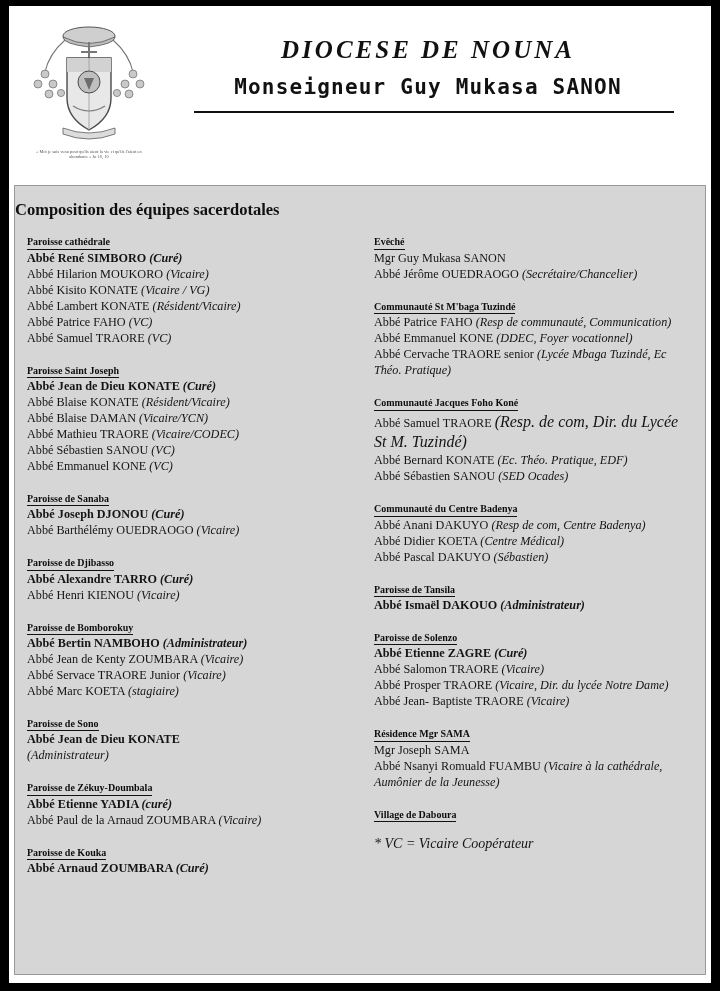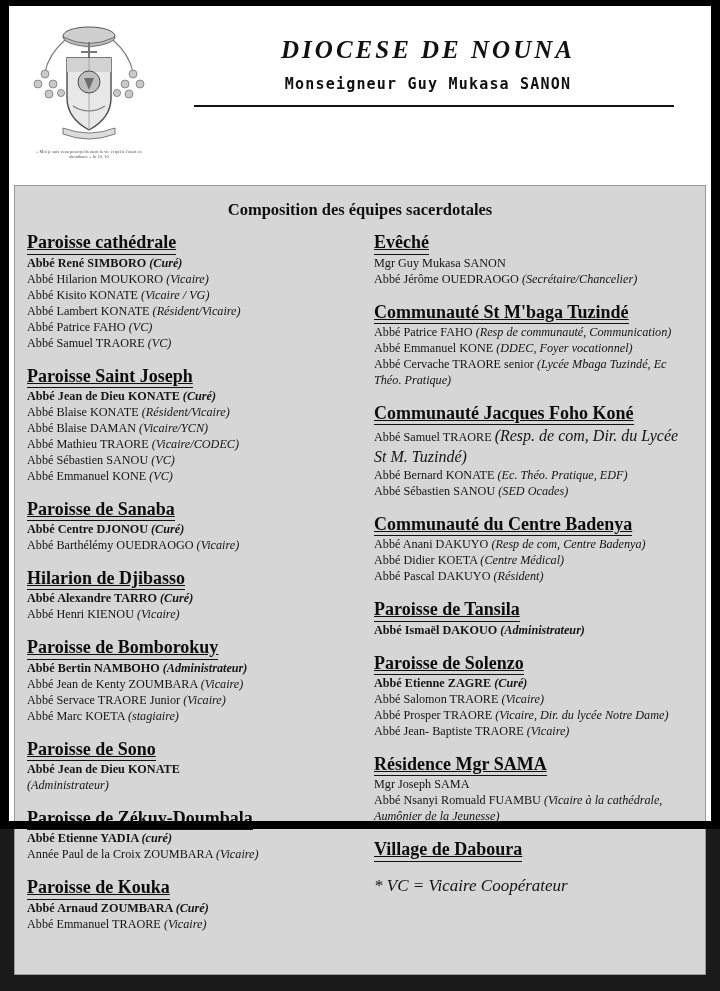--- a/index.html
+++ b/index.html
@@ -9,21 +9,21 @@
   }
   body {
     width: 720px;
     height: 991px;
     overflow: hidden;
     font-family: "Liberation Serif", serif;
   }
   .page {
     position: relative;
     width: 720px;
-    height: 829px;
+    height: 991px;
     background: #ffffff;
     box-sizing: border-box;
     padding: 10px 14px 8px 14px;
   }
   .page::before {
     content: "";
     position: absolute;
     left: 0; top: 0; right: 0;
     height: 6px;
     background: #000;
@@ -80,21 +80,21 @@
     font-style: italic;
     font-weight: bold;
     font-size: 25px;
     letter-spacing: 3px;
     color: #111;
     white-space: nowrap;
   }
   .bishop-name {
     font-family: "DejaVu Sans Mono", monospace;
     font-weight: bold;
-    font-size: 15px;
+    font-size: 21px;
     letter-spacing: 1.2px;
     color: #111;
     margin-top: 11px;
     white-space: nowrap;
   }
   .header-rule {
     border-bottom: 2.5px solid #111;
     margin: 12px 18px 0 30px;
   }
 
@@ -102,21 +102,21 @@
   .panel {
     margin-top: 16px;
     border: 1px solid #999;
     background: #d6d6d6;
     padding: 0;
     height: 790px;
     box-sizing: border-box;
     position: relative;
   }
   .panel-title {
-    text-align: center;
+    text-align: left;
     padding: 12px 0 10px 0;
     font-family: "Liberation Serif", serif;
     font-weight: bold;
     font-size: 16.5px;
     color: #101010;
     line-height: 1.42;
   }
   .columns {
     display: flex;
     padding: 0 12px 8px 12px;
@@ -124,47 +124,46 @@
   .col {
     width: 50%;
     box-sizing: border-box;
   }
   .col-left { padding-right: 14px; }
   .col-right { padding-left: 14px; }
 
   .group { margin-bottom: 13px; }
   .group-title {
     font-weight: bold;
-    font-size: 18px;
+    font-size: 10px;
     color: #0d0d0d;
     display: inline-block;
     border-bottom: 1.2px solid #111;
     line-height: 1.24;
     margin-bottom: 1px;
     padding-bottom: 0px;
-    text-decoration: underline;
   }
   .entry {
     font-size: 12.2px;
     color: #141414;
     line-height: 1.31;
     margin: 0;
   }
   .entry.bold { font-weight: bold; }
   .entry .role {
     font-style: italic;
     font-weight: normal;
     text-align: right;
   }
   .entry.bold .role { font-weight: bold; }
   .entry .role.small {
     font-size: 16px;
   }
   .footnote {
-    font-size: 17px;
+    font-size: 14px;
     font-style: italic;
     color: #141414;
     margin-top: 11px;
   }
 </style>
 </head>
 <body>
 
 <div class="page">
   <div class="side-left"></div>
@@ -214,32 +213,32 @@
   </div>
 
   <div class="panel">
     <div class="panel-title">
       <div>Composition des équipes sacerdotales</div>
     </div>
     <div class="columns">
       <div class="col col-left">
           <div class="group"><div class="group-title">Paroisse cathédrale</div><div class="entry bold"><span>Abbé René SIMBORO</span> <span class="role">(Curé)</span></div><div class="entry"><span>Abbé Hilarion MOUKORO</span> <span class="role">(Vicaire)</span></div><div class="entry"><span>Abbé Kisito KONATE</span> <span class="role">(Vicaire / VG)</span></div><div class="entry"><span>Abbé Lambert KONATE</span> <span class="role">(Résident/Vicaire)</span></div><div class="entry"><span>Abbé Patrice FAHO</span> <span class="role">(VC)</span></div><div class="entry"><span>Abbé Samuel TRAORE</span> <span class="role">(VC)</span></div></div>
           <div class="group"><div class="group-title">Paroisse Saint Joseph</div><div class="entry bold"><span>Abbé Jean de Dieu KONATE</span> <span class="role">(Curé)</span></div><div class="entry"><span>Abbé Blaise KONATE</span> <span class="role">(Résident/Vicaire)</span></div><div class="entry"><span>Abbé Blaise DAMAN</span> <span class="role">(Vicaire/YCN)</span></div><div class="entry"><span>Abbé Mathieu TRAORE</span> <span class="role">(Vicaire/CODEC)</span></div><div class="entry"><span>Abbé Sébastien SANOU</span> <span class="role">(VC)</span></div><div class="entry"><span>Abbé Emmanuel KONE</span> <span class="role">(VC)</span></div></div>
-          <div class="group"><div class="group-title">Paroisse de Sanaba</div><div class="entry bold"><span>Abbé Centre DJONOU</span> <span class="role">(Curé)</span></div><div class="entry"><span>Abbé Barthélémy OUEDRAOGO</span> <span class="role">(Vicaire)</span></div></div>
-          <div class="group"><div class="group-title">Hilarion de Djibasso</div><div class="entry bold"><span>Abbé Alexandre TARRO</span> <span class="role">(Curé)</span></div><div class="entry"><span>Abbé Henri KIENOU</span> <span class="role">(Vicaire)</span></div></div>
+          <div class="group"><div class="group-title">Paroisse de Sanaba</div><div class="entry bold"><span>Abbé Joseph DJONOU</span> <span class="role">(Curé)</span></div><div class="entry"><span>Abbé Barthélémy OUEDRAOGO</span> <span class="role">(Vicaire)</span></div></div>
+          <div class="group"><div class="group-title">Paroisse de Djibasso</div><div class="entry bold"><span>Abbé Alexandre TARRO</span> <span class="role">(Curé)</span></div><div class="entry"><span>Abbé Henri KIENOU</span> <span class="role">(Vicaire)</span></div></div>
           <div class="group"><div class="group-title">Paroisse de Bomborokuy</div><div class="entry bold"><span>Abbé Bertin NAMBOHO</span> <span class="role">(Administrateur)</span></div><div class="entry"><span>Abbé Jean de Kenty ZOUMBARA</span> <span class="role">(Vicaire)</span></div><div class="entry"><span>Abbé Servace TRAORE Junior</span> <span class="role">(Vicaire)</span></div><div class="entry"><span>Abbé Marc KOETA</span> <span class="role">(stagiaire)</span></div></div>
           <div class="group"><div class="group-title">Paroisse de Sono</div><div class="entry bold"><span>Abbé Jean de Dieu KONATE</span></div><div class="entry"><span class="role">(Administrateur)</span></div></div>
-          <div class="group"><div class="group-title">Paroisse de Zékuy-Doumbala</div><div class="entry bold"><span>Abbé Etienne YADIA</span> <span class="role">(curé)</span></div><div class="entry"><span>Année Paul de la Croix ZOUMBARA</span> <span class="role">(Vicaire)</span></div></div>
-          <div class="group"><div class="group-title">Paroisse de Kouka</div><div class="entry bold"><span>Abbé Arnaud ZOUMBARA</span> <span class="role">(Curé)</span></div><div class="entry"><span>Abbé Emmanuel TRAORE</span> <span class="role">(Vicaire)</span></div></div>
+          <div class="group"><div class="group-title">Paroisse de Zékuy-Doumbala</div><div class="entry bold"><span>Abbé Etienne YADIA</span> <span class="role">(curé)</span></div><div class="entry"><span>Abbé Paul de la Arnaud ZOUMBARA</span> <span class="role">(Vicaire)</span></div></div>
+          <div class="group"><div class="group-title">Paroisse de Kouka</div><div class="entry bold"><span>Abbé Arnaud ZOUMBARA</span> <span class="role">(Curé)</span></div></div>
         </div>
       <div class="col col-right">
         <div class="group"><div class="group-title">Evêché</div><div class="entry"><span>Mgr Guy Mukasa SANON</span></div><div class="entry"><span>Abbé Jérôme OUEDRAOGO</span> <span class="role">(Secrétaire/Chancelier)</span></div></div>
           <div class="group"><div class="group-title">Communauté St M'baga Tuzindé</div><div class="entry"><span>Abbé Patrice FAHO</span> <span class="role">(Resp de communauté, Communication)</span></div><div class="entry"><span>Abbé Emmanuel KONE</span> <span class="role">(DDEC, Foyer vocationnel)</span></div><div class="entry"><span>Abbé Cervache TRAORE senior</span> <span class="role">(Lycée Mbaga Tuzindé, Ec Théo. Pratique)</span></div></div>
           <div class="group"><div class="group-title">Communauté Jacques Foho Koné</div><div class="entry"><span>Abbé Samuel TRAORE</span> <span class="role small">(Resp. de com, Dir. du Lycée St M. Tuzindé)</span></div><div class="entry"><span>Abbé Bernard KONATE</span> <span class="role">(Ec. Théo. Pratique, EDF)</span></div><div class="entry"><span>Abbé Sébastien SANOU</span> <span class="role">(SED Ocades)</span></div></div>
-          <div class="group"><div class="group-title">Communauté du Centre Badenya</div><div class="entry"><span>Abbé Anani DAKUYO</span> <span class="role">(Resp de com, Centre Badenya)</span></div><div class="entry"><span>Abbé Didier KOETA</span> <span class="role">(Centre Médical)</span></div><div class="entry"><span>Abbé Pascal DAKUYO</span> <span class="role">(Résident)</span></div></div>
+          <div class="group"><div class="group-title">Communauté du Centre Badenya</div><div class="entry"><span>Abbé Anani DAKUYO</span> <span class="role">(Resp de com, Centre Badenya)</span></div><div class="entry"><span>Abbé Didier KOETA</span> <span class="role">(Centre Médical)</span></div><div class="entry"><span>Abbé Pascal DAKUYO</span> <span class="role">(Sébastien)</span></div></div>
           <div class="group"><div class="group-title">Paroisse de Tansila</div><div class="entry bold"><span>Abbé Ismaël DAKOUO</span> <span class="role">(Administrateur)</span></div></div>
           <div class="group"><div class="group-title">Paroisse de Solenzo</div><div class="entry bold"><span>Abbé Etienne ZAGRE</span> <span class="role">(Curé)</span></div><div class="entry"><span>Abbé Salomon TRAORE</span> <span class="role">(Vicaire)</span></div><div class="entry"><span>Abbé Prosper TRAORE</span> <span class="role">(Vicaire, Dir. du lycée Notre Dame)</span></div><div class="entry"><span>Abbé Jean- Baptiste TRAORE</span> <span class="role">(Vicaire)</span></div></div>
           <div class="group"><div class="group-title">Résidence Mgr SAMA</div><div class="entry"><span>Mgr Joseph SAMA</span></div><div class="entry"><span>Abbé Nsanyi Romuald FUAMBU</span> <span class="role">(Vicaire à la cathédrale, Aumônier de la Jeunesse)</span></div></div>
           <div class="group"><div class="group-title">Village de Daboura</div></div>
           <div class="footnote">* VC = Vicaire Coopérateur</div>
       </div>
     </div>
   </div>
 </div>
 

